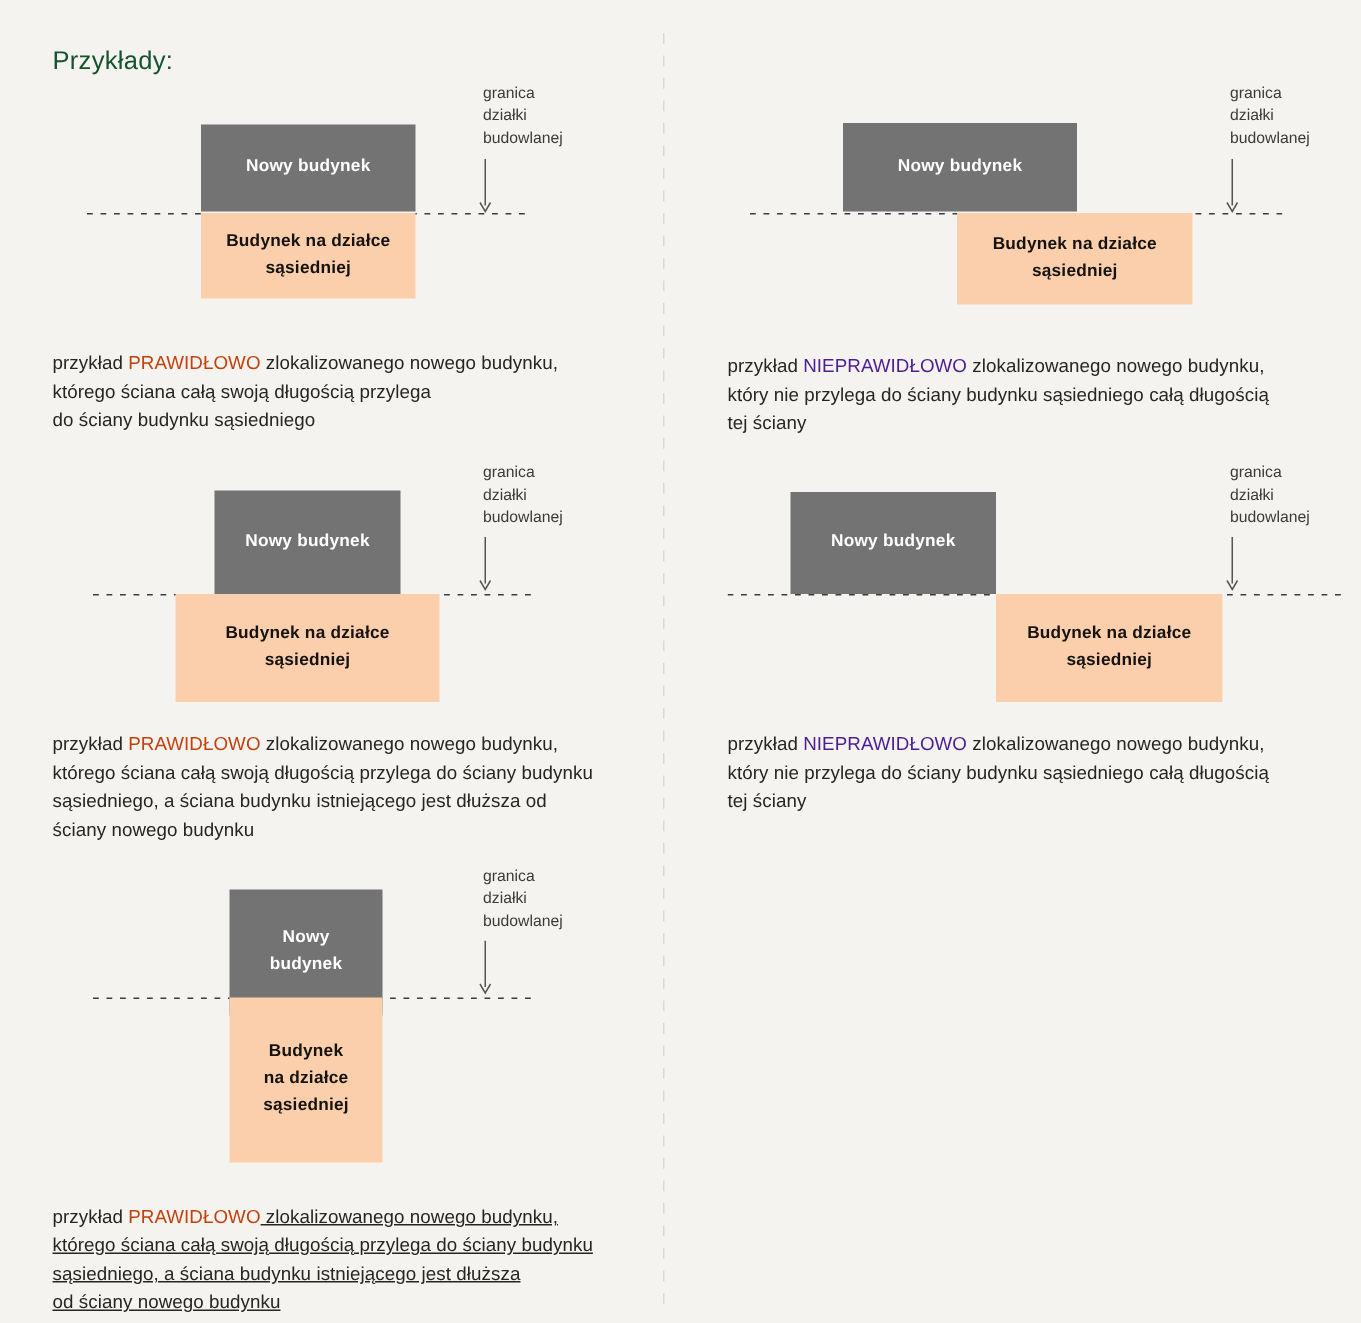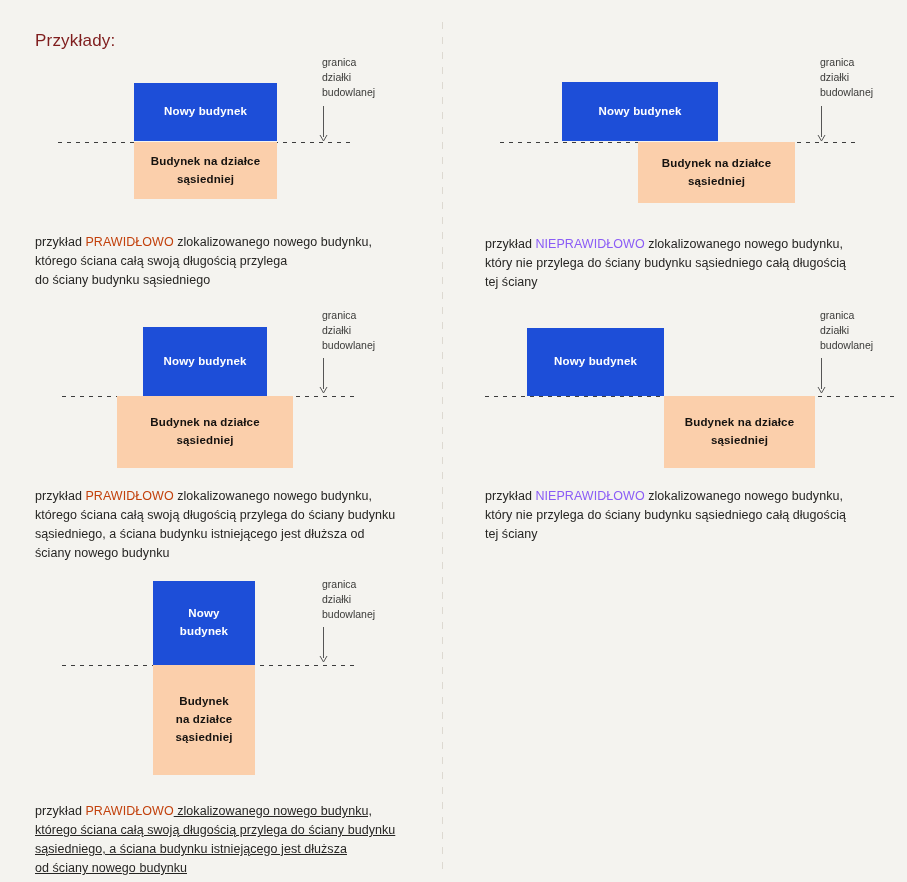--- a/index.html
+++ b/index.html
@@ -23,21 +23,21 @@
   }
 
   
   .page-title {
     position: absolute;
     left: 35px;
     top: 31px;
     font-size: 17px;
     font-weight: 400;
     letter-spacing: 0.2px;
-    color: #7f1d1d;
+    color: #14532d;
     margin: 0;
   }
 
   
   .column-divider {
     position: absolute;
     left: 442px;
     top: 22px;
     width: 1px;
     height: 852px;
@@ -57,21 +57,21 @@
     display: flex;
     align-items: center;
     justify-content: center;
     text-align: center;
     font-weight: bold;
     font-size: 11.5px;
     line-height: 1.55;
     letter-spacing: 0.15px;
   }
   .box.new {
-    background: #1d4ed8;
+    background: #737373;
     color: #ffffff;
   }
   .box.neighbour {
     background: #fbcfab;
     color: #15120f;
   }
 
   .boundary-line {
     position: absolute;
     height: 1px;
@@ -101,21 +101,21 @@
     font-size: 12.5px;
     line-height: 19px;
     color: #262523;
     letter-spacing: 0.05px;
   }
   .caption .ok {
     color: #c2410c;
     font-weight: 400;
   }
   .caption .bad {
-    color: #8b5cf6;
+    color: #4c1d95;
     font-weight: 400;
   }
 </style>
 </head>
 <body>
 
 <div class="page">
 
   <h1 class="page-title">Przykłady:</h1>
 
@@ -217,21 +217,21 @@
     </div>
   </div>
   <div class="caption" style="left:485px;top:487px;width:410px;">
     <span>przykład </span><span class="bad">NIEPRAWIDŁOWO</span><span style="white-space:pre-line;"> zlokalizowanego nowego budynku,
 który nie przylega do ściany budynku sąsiedniego całą długością
 tej ściany</span>
   </div>
 
   <div class="figure" style="left:0;top:565px;width:442px;height:225px;">
     <div class="boundary-line" style="left:62px;top:100px;width:296px;"></div>
-    <div class="box new" style="left:153px;top:16px;width:102px;height:84px;">
+    <div class="box new" style="left:153px;top:28px;width:102px;height:84px;">
       <span style="white-space:pre-line;">Nowy
 budynek</span>
     </div>
     <div class="box neighbour" style="left:153px;top:100px;width:102px;height:110px;">
       <span style="white-space:pre-line;">Budynek
 na działce
 sąsiedniej</span>
     </div>
     <div class="boundary-label" style="left:322px;top:12px;">granica
 działki

